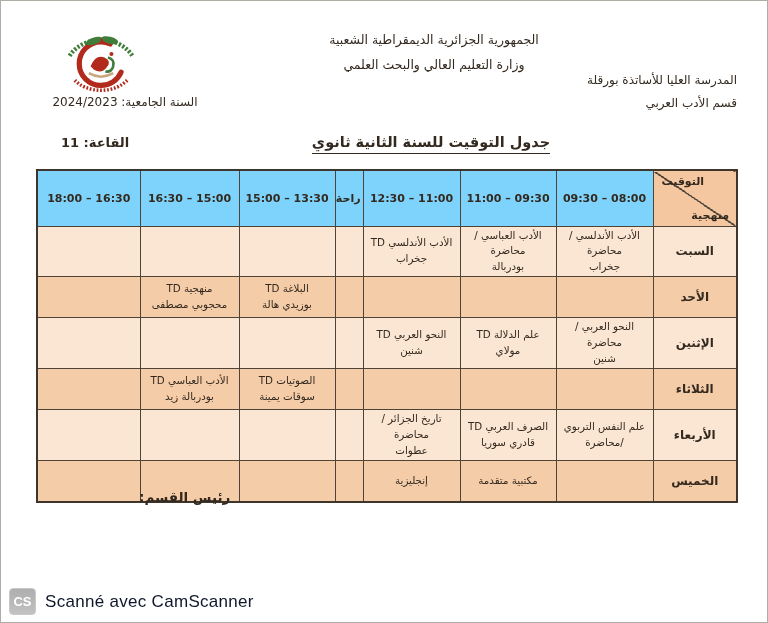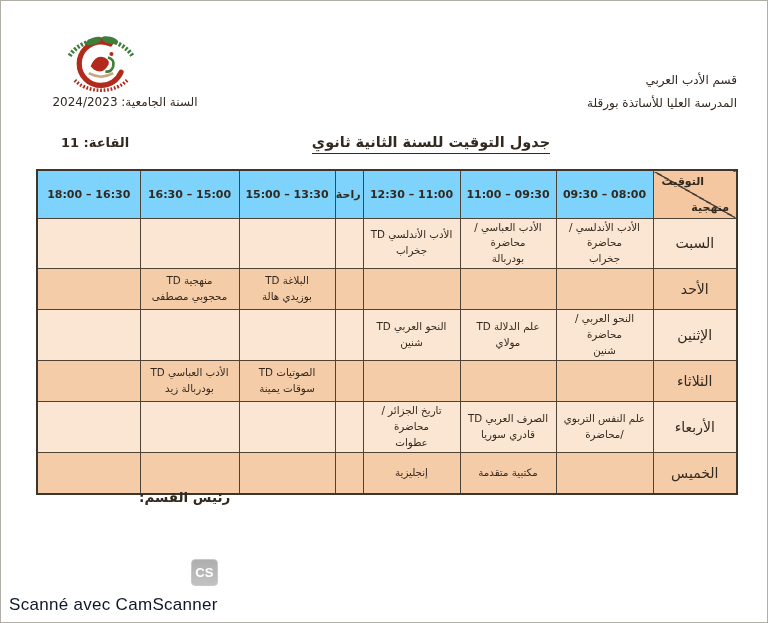--- a/index.html
+++ b/index.html
@@ -53,29 +53,29 @@
     font-family: "DejaVu Sans", sans-serif;
   }
   table.tt th, table.tt td {
     border: 1px solid #4d4336;
     text-align: center; vertical-align: middle;
     padding: 1px 2px;
     overflow: hidden;
   }
   table.tt { border: 2px solid #3e362b; }
 
-  tr.hdr { height: 48px; }
+  tr.hdr { height: 56px; }
   tr.hdr th { background: #7dd3fc; font-size: 11px; font-weight: 700; }
   .time-txt { direction: ltr; unicode-bidi: embed; white-space: nowrap; }
 
   tr.day-row { height: 41px; }
   tr.r-light th, tr.r-light td { background: #fae6d3; }
   tr.r-dark  th, tr.r-dark  td { background: #f5cca8; }
 
-  th.day-name { font-size: 14px; font-weight: 400; }
+  th.day-name { font-size: 12px; font-weight: 700; }
   td.slot-cell { font-size: 10.3px; line-height: 1.55; white-space: pre-line; }
 
   th.corner {
     position: relative; padding: 0;
     background:
       linear-gradient(to top right,
         transparent calc(50% - 0.8px), #4d4336 calc(50% - 0.8px),
         #4d4336 calc(50% + 0.8px), transparent calc(50% + 0.8px)),
       #f4c7a1 !important;
   }
@@ -83,23 +83,22 @@
   th.corner .c-bottom { position: absolute; bottom: 4px; right: 7px; font-size: 11px; font-weight: 700; }
 
   
   .sign-label {
     position: absolute; left: 138px; top: 488px;
     direction: rtl; font-size: 13.5px; font-weight: 700;
   }
 
   .watermark {
     position: absolute; left: 8px; bottom: 7px;
-    display: flex; align-items: flex-end; gap: 9px;
+    display: flex; align-items: center; gap: 9px;
     font-family: "Liberation Sans", sans-serif;
-    flex-direction: column;
   }
   .cs-badge {
     width: 27px; height: 27px; border-radius: 4px;
     background: linear-gradient(#aeaeae, #c2c2c2);
     border: 1px solid #c8c8c8;
     color: #ffffff; font-weight: 700; font-size: 13px;
     display: flex; align-items: center; justify-content: center;
   }
   .wm-text { color: #0f172a; font-size: 17px; letter-spacing: 0.3px; }
 </style>
@@ -114,24 +113,28 @@
     <circle cx="50" cy="49" r="25" fill="none" stroke="#b22a1b" stroke-width="6" stroke-dasharray="118 40" stroke-dashoffset="-10" stroke-linecap="round"></circle>
     <ellipse cx="42" cy="23" rx="10" ry="4" fill="#3e7d3a" transform="rotate(-18 42 23)"></ellipse>
     <ellipse cx="60" cy="22" rx="10" ry="4" fill="#3e7d3a" transform="rotate(14 60 22)"></ellipse>
     <path d="M50,20 l2,6" stroke="#b22a1b" stroke-width="2"></path>
     <path d="M38,52 q6,-14 16,-10 q9,4 2,12 q-6,7 -14,2 Z" fill="#b22a1b"></path>
     <path d="M58,42 q8,2 6,10 q-2,7 -9,6" fill="none" stroke="#3e7d3a" stroke-width="3"></path>
     <circle cx="62" cy="38" r="2.3" fill="#b22a1b"></circle>
     <path d="M36,60 q14,8 28,0" fill="none" stroke="#c8a77e" stroke-width="3"></path>
   </svg>
 
+  <div class="gov-block">
+    <div>الجمهورية الجزائرية الديمقراطية الشعبية</div>
+    <div>وزارة التعليم العالي والبحث العلمي</div>
+  </div>
 
   <div class="school-block">
+    <div>المدرسة العليا للأساتذة بورقلة</div>
     <div>قسم الأدب العربي</div>
-    <div>المدرسة العليا للأساتذة بورقلة</div>
   </div>
 
   <div class="year-line">السنة الجامعية: 2024/2023</div>
 
   <div class="main-title">
     <span>جدول التوقيت للسنة الثانية ثانوي</span>
   </div>
   <div class="room-label">القاعة: 11</div>
 
   <table class="tt">

